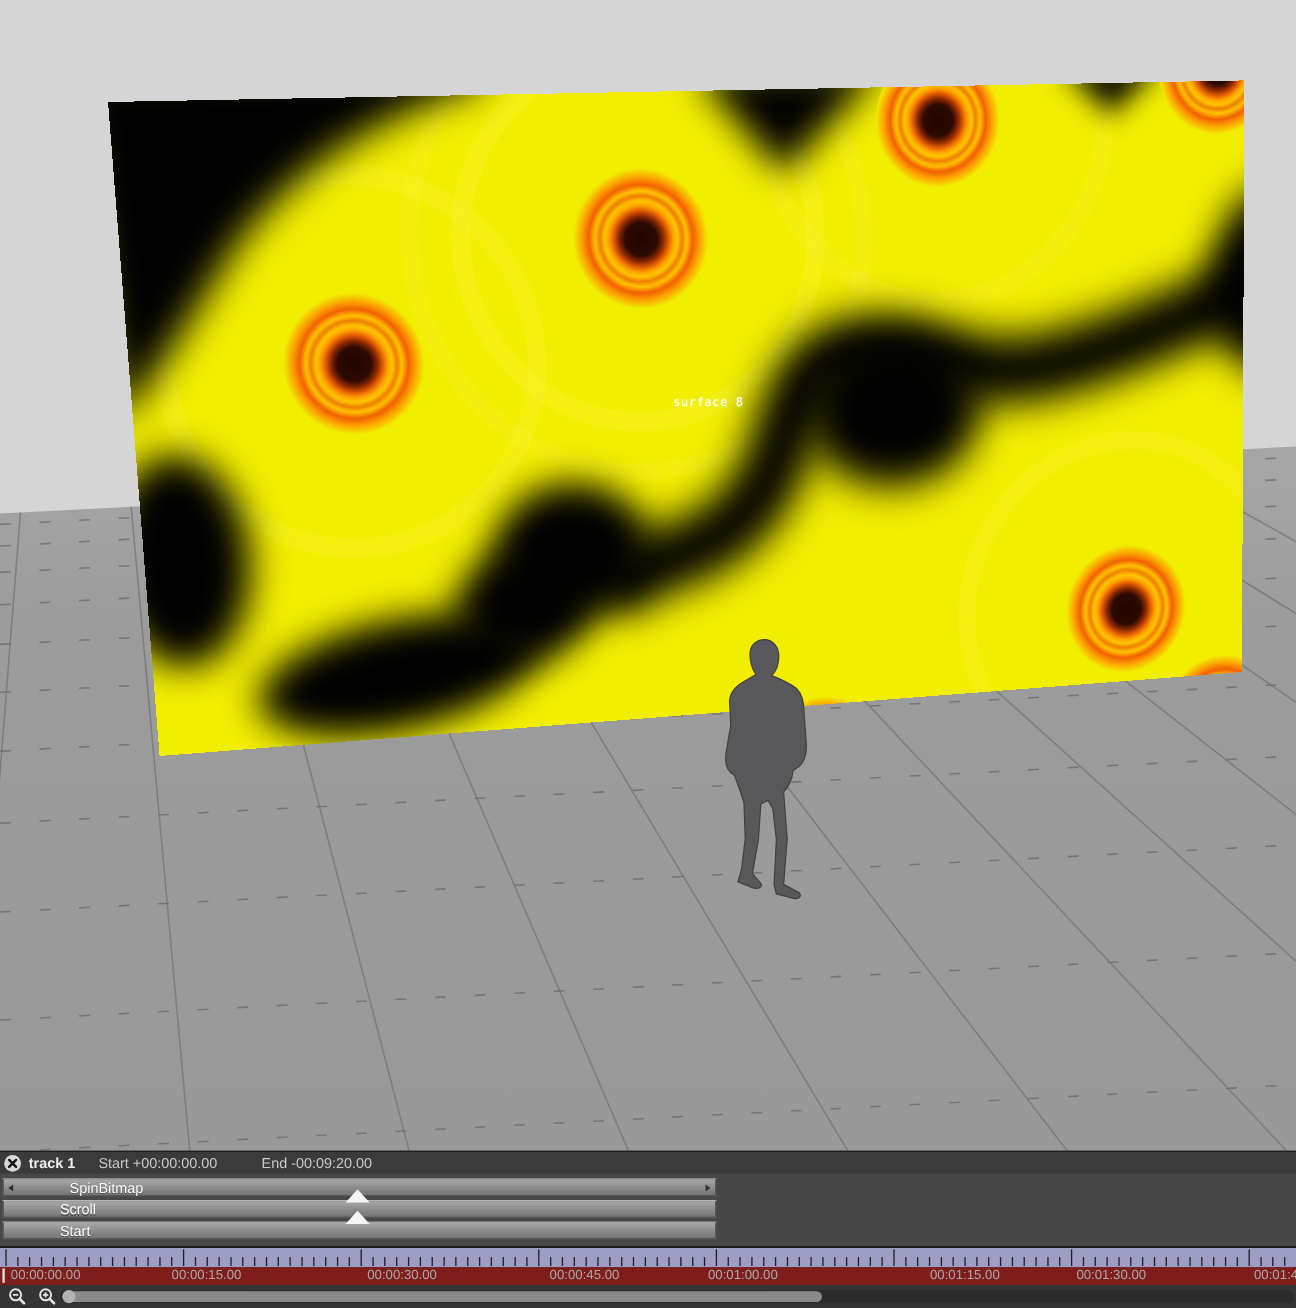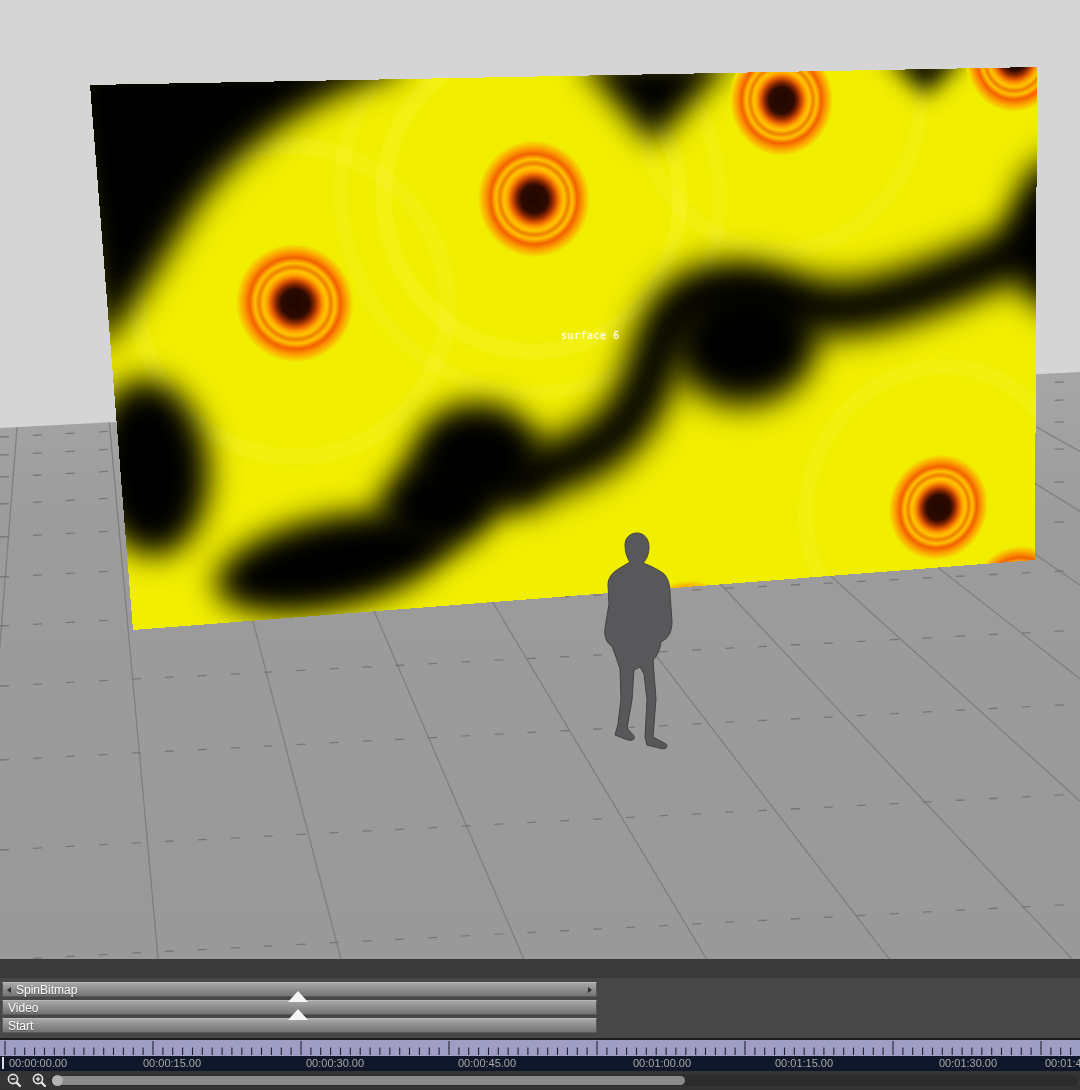--- a/index.html
+++ b/index.html
@@ -20,31 +20,31 @@
   .track-header{position:absolute;left:0;top:0;width:1080px;height:19px;background:#3b3b3b;border-top:1px solid #1f1f1f;}
   .track-header .close{position:absolute;left:3px;top:2px;}
   .t-name{position:absolute;left:24px;top:2px;font-size:12px;font-weight:bold;color:#efefef;}
   .t-start{position:absolute;left:82px;top:2px;font-size:12px;color:#c9c9c9;}
   .t-end{position:absolute;left:218px;top:2px;font-size:12px;color:#c9c9c9;}
   .layers{position:absolute;left:0;top:19px;width:1080px;height:60px;background:#474747;}
   .layerbar{position:absolute;left:2px;width:595px;height:15px;line-height:15px;
             background:linear-gradient(180deg,#a8a8a8,#8f8f8f 45%,#747474);
             border:1px solid #585858;border-top-color:#b8b8b8;box-sizing:border-box;
             font-size:12px;color:#fdfdfd;text-shadow:0 1px 0 rgba(0,0,0,.35);}
-  .layerbar .lbl{padding-left:5px;}
+  .layerbar .lbl{padding-left:5px;margin-left:42px;}
   .layerbar.first .lbl{padding-left:13px;}
   .arrow-l{position:absolute;left:4px;top:4px;width:0;height:0;
            border-top:3px solid transparent;border-bottom:3px solid transparent;border-right:4px solid #2e2e2e;}
   .arrow-r{position:absolute;right:4px;top:4px;width:0;height:0;
            border-top:3px solid transparent;border-bottom:3px solid transparent;border-left:4px solid #2e2e2e;}
   .marker{position:absolute;left:288px;width:0;height:0;
           border-left:10px solid transparent;border-right:10px solid transparent;border-bottom:11px solid #f5f5f5;}
   .ruler{position:absolute;left:0;top:79px;width:1080px;height:18px;background:#9e9dc4;
          border-top:2px solid #1c1c1c;box-sizing:border-box;}
-  .tick-labels{position:absolute;left:0;top:97px;width:1080px;height:15px;background:#0f172a;overflow:hidden;}
+  .tick-labels{position:absolute;left:0;top:97px;width:1080px;height:15px;background:#7f1d1d;overflow:hidden;}
   .tick-labels span{position:absolute;top:1px;font-size:11px;color:#a9a9a9;white-space:nowrap;}
   .playhead{position:absolute;left:2px;top:98px;width:2px;height:12px;background:#dcdcdc;}
   .bottom-bar{position:absolute;left:0;top:112px;width:1080px;height:19px;background:#343434;}
   .mag{position:absolute;top:1px;}
   .sb-track{position:absolute;left:50px;right:2px;top:4px;height:11px;border-radius:5px;background:rgba(0,0,0,.15);}
   .sb-thumb{position:absolute;left:52px;top:5px;width:633px;height:9px;border-radius:4.5px;background:#8a8a8a;}
   .sb-cap{position:absolute;left:52px;top:4px;width:11px;height:11px;border-radius:50%;background:#b2b2b2;}
 </style>
 </head>
 <body>
@@ -153,49 +153,58 @@
           <circle cx="420" cy="118" r="57" fill="url(#ringG)"></circle>
           <circle cx="680" cy="28" r="55" fill="url(#ringG)"></circle>
           <circle cx="935" cy="-10" r="55" fill="url(#ringG)"></circle>
           <circle cx="848" cy="455" r="57" fill="url(#ringG)"></circle>
           <circle cx="565" cy="570" r="57" fill="url(#ringG)"></circle>
           <circle cx="940" cy="560" r="57" fill="url(#ringG)"></circle>
         </g>
       </svg>
     </div>
 
-    <div class="surface-label">surface 6</div>
+    <div class="surface-label">surface 8</div>
 
     <svg class="figure-svg" width="1080" height="959">
       <path fill="#58585a" stroke="#404044" stroke-width="1" d="M637,533
         C644,533 649,539 649,547 C649,553 647,559 643,563
         C651,566 659,570 664,574 C668,578 670,585 670,593
         L672,621 C672,631 669,637 664,640 L661,642
         C660,650 657,656 653,660 L656,699 L653,737
         L666,744 C669,748 664,750 659,748 L647,745 L645,737
         L647,700 L644,674 L640,667 L634,670 L632,700
         L627,728 L634,736 C636,741 629,741 625,739 L615,735
         L618,724 L621,699 L620,669 L616,657 L612,646
         C606,643 604,636 605,628 L609,604 L608,585
         C608,577 613,572 620,568 L630,562
         C627,558 625,552 625,545 C625,538 630,533 637,533 Z"></path>
     </svg>
   </div>
 
   <div class="timeline">
 
+    <div class="track-header">
+      <svg class="close" width="15" height="15">
+        <circle cx="7.5" cy="7.5" r="7" fill="#d9d9d9"></circle>
+        <path d="M4.6,4.6 L10.4,10.4 M10.4,4.6 L4.6,10.4" stroke="#151515" stroke-width="2" stroke-linecap="round"></path>
+      </svg>
+      <span class="t-name">track 1</span>
+      <span class="t-start">Start +00:00:00.00</span>
+      <span class="t-end">End -00:09:20.00</span>
+    </div>
 
     <div class="layers">
       <div class="layerbar first" style="top:4px">
         <span class="arrow-l"></span>
         <span class="lbl">SpinBitmap</span>
         <span class="arrow-r"></span>
       </div>
       <div class="layerbar" style="top:22px">
-        <span class="lbl">Video</span>
+        <span class="lbl">Scroll</span>
       </div>
       <div class="layerbar" style="top:40px">
         <span class="lbl">Start</span>
       </div>
       <div class="marker" style="top:13px"></div>
       <div class="marker" style="top:31px"></div>
     </div>
 
     <div class="ruler">
       <svg id="ruler-ticks" width="1080" height="16" stroke="#20202a" stroke-width="1.1">
@@ -309,23 +318,23 @@
           <line x1="1060.7" y1="7.5" x2="1060.7" y2="15"></line>
           <line x1="1070.6" y1="7.5" x2="1070.6" y2="15"></line>
         </svg>
     </div>
 
     <div class="tick-labels">
       <span style="left:9px">00:00:00.00</span>
       <span style="left:143px">00:00:15.00</span>
       <span style="left:306px">00:00:30.00</span>
       <span style="left:458px">00:00:45.00</span>
-      <span style="left:633px">00:01:00.00</span>
+      <span style="left:590px">00:01:00.00</span>
       <span style="left:775px">00:01:15.00</span>
-      <span style="left:939px">00:01:30.00</span>
+      <span style="left:897px">00:01:30.00</span>
       <span style="left:1045px">00:01:45.00</span>
     </div>
     <div class="playhead"></div>
 
     <div class="bottom-bar">
       <svg class="mag" style="left:6px" width="17" height="17">
         <circle cx="7" cy="7" r="4.6" fill="none" stroke="#e4e4e4" stroke-width="1.6"></circle>
         <line x1="10.6" y1="10.6" x2="14" y2="14" stroke="#e4e4e4" stroke-width="2.2" stroke-linecap="round"></line>
         <line x1="4.8" y1="7" x2="9.2" y2="7" stroke="#e4e4e4" stroke-width="1.4"></line>
       </svg>

